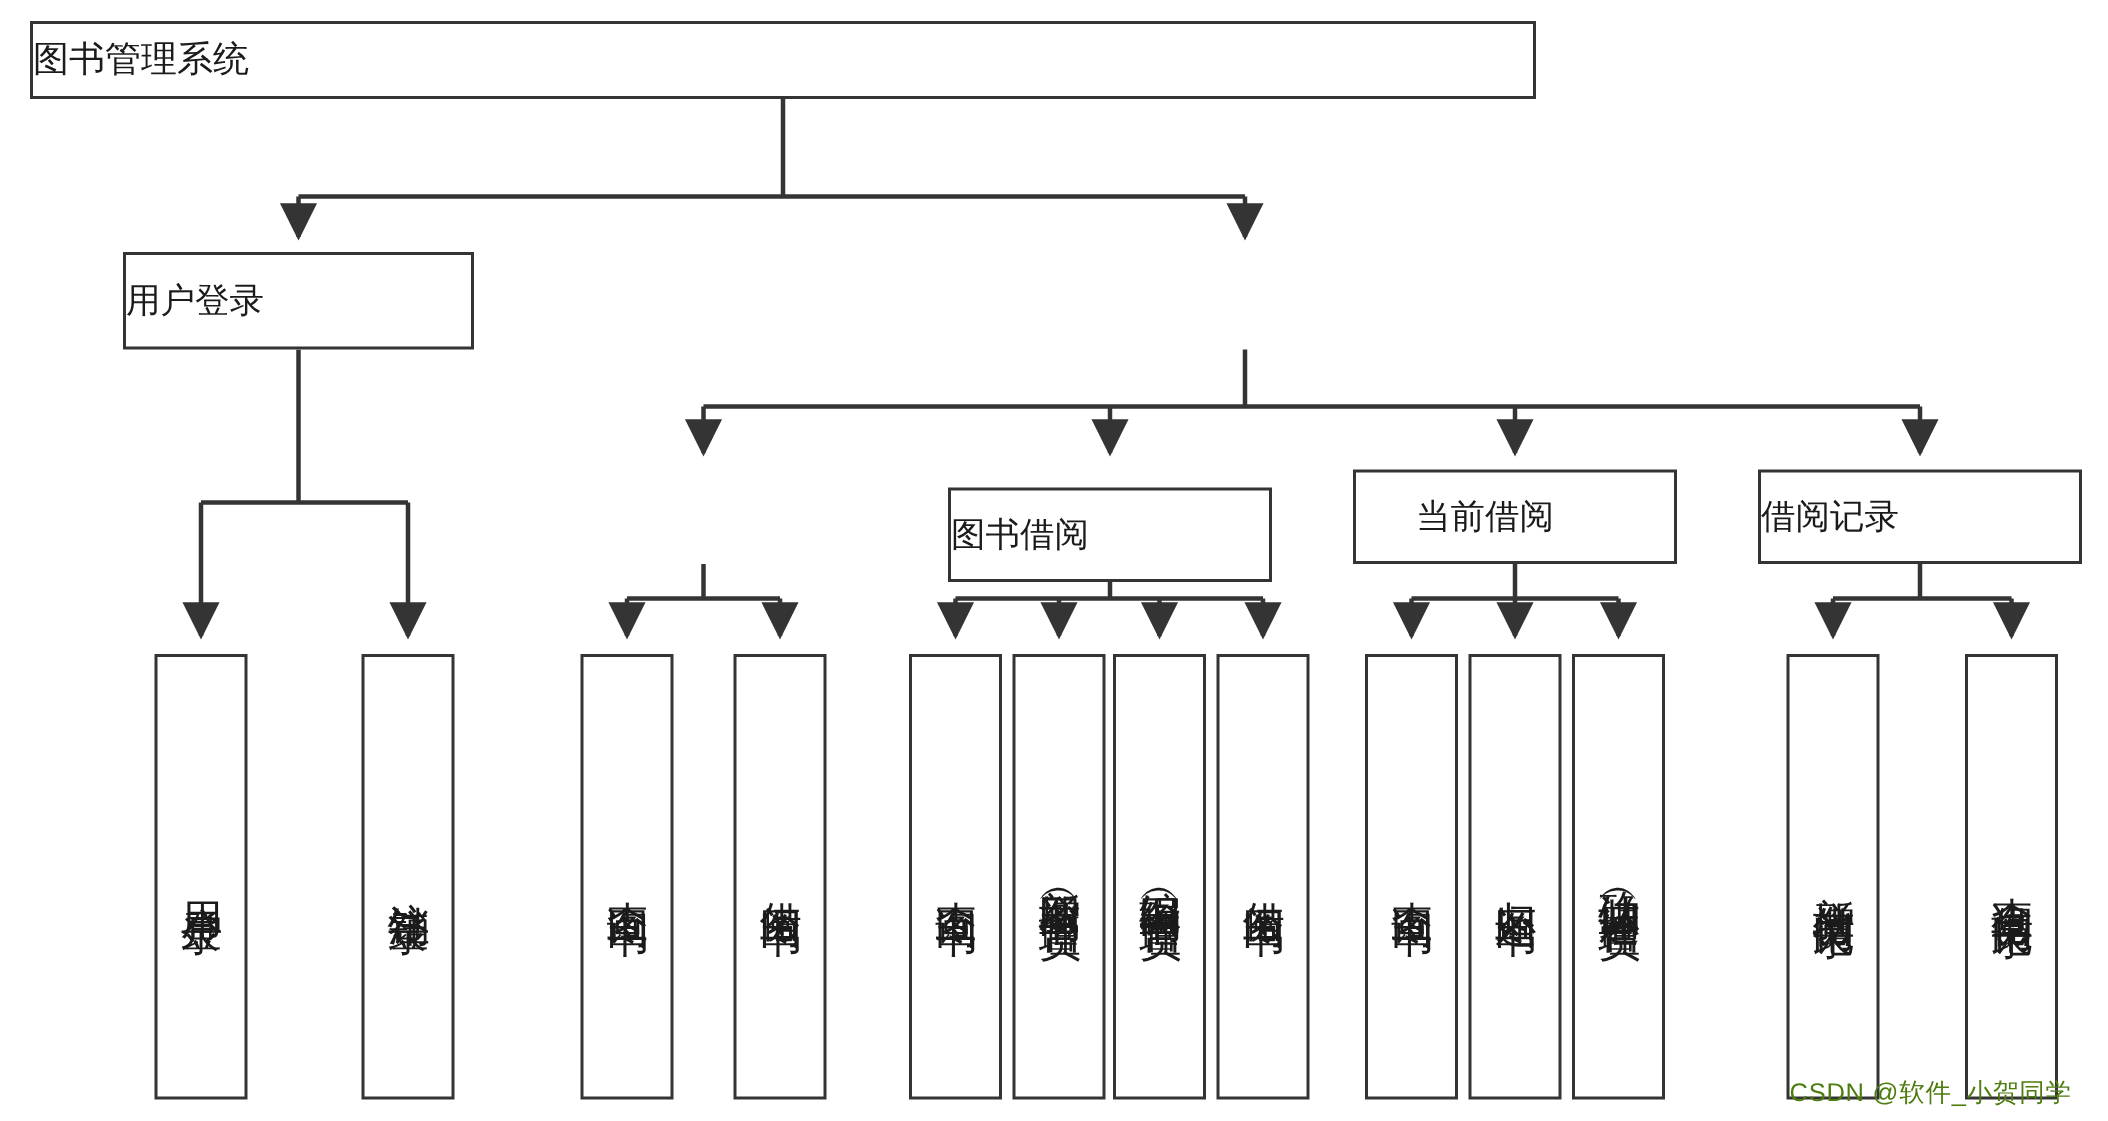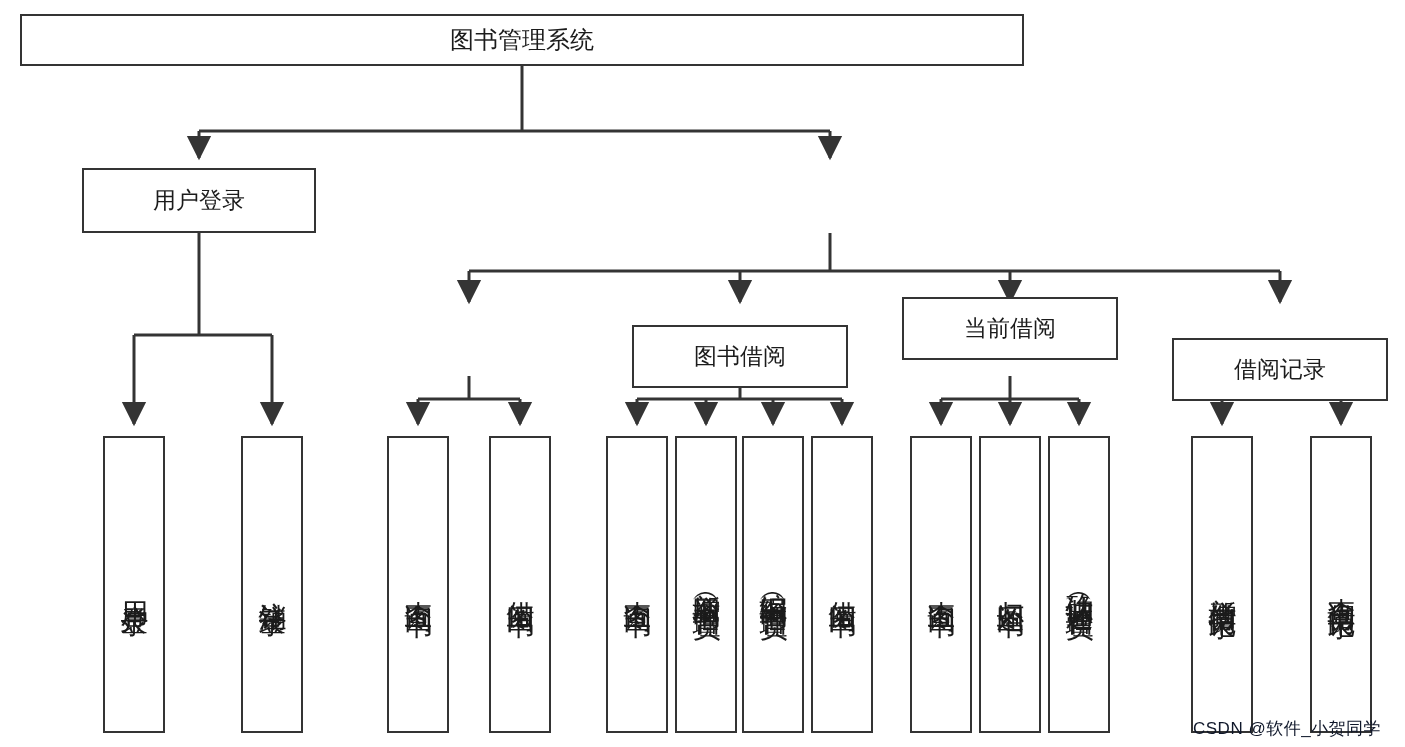--- a/index.html
+++ b/index.html
@@ -25,21 +25,20 @@
     height: 747px;
     pointer-events: none;
   }
   .node {
     position: absolute;
     box-sizing: border-box;
     border: 2px solid #343434;
     background: #ffffff;
     display: flex;
     align-items: center;
-    justify-content: center;
     color: #1b1b1b;
   }
   .node .lbl {
     display: block;
     line-height: 1.08;
     text-align: center;
     white-space: nowrap;
   }
   
   .node.h .lbl {
@@ -57,21 +56,21 @@
     writing-mode: vertical-rl;
     text-orientation: upright;
     font-size: 28px;
     letter-spacing: 3px;
     line-height: 1;
     white-space: nowrap;
   }
   .watermark {
     position: absolute;
     font-size: 17px;
-    color: #0f172a;
+    color: #4d7c0f;
     white-space: nowrap;
     letter-spacing: 0.5px;
   }
 </style>
 </head>
 <body>
 
 <div id="canvas">
 
   <svg class="edges" viewBox="0 0 1405 747">
@@ -128,24 +127,24 @@
     <span class="lbl">图书管理系统</span>
   </div>
 
   <div class="node h" style="left:82px; top:168px; width:234px; height:65px;">
     <span class="lbl">用户登录</span>
   </div>
 
   <div class="node h" style="left:632px; top:313px; width:216px; height:63px;margin-top:12px;">
     <span class="lbl">图书借阅</span>
   </div>
-  <div class="node h" style="left:902px; top:297px; width:216px; height:63px;">
+  <div class="node h" style="left:902px; top:313px; width:216px; height:63px;padding-left:40px;">
     <span class="lbl">当前借阅</span>
   </div>
-  <div class="node h" style="left:1172px; top:313px; width:216px; height:63px;margin-top:25px;">
+  <div class="node h" style="left:1172px; top:313px; width:216px; height:63px;">
     <span class="lbl">借阅记录</span>
   </div>
 
   <div class="node v" style="left:103px; top:436px; width:62px; height:297px;">
     <span class="lbl">用户登录</span>
   </div>
   <div class="node v" style="left:241px; top:436px; width:62px; height:297px;">
     <span class="lbl">注销登录</span>
   </div>
 

